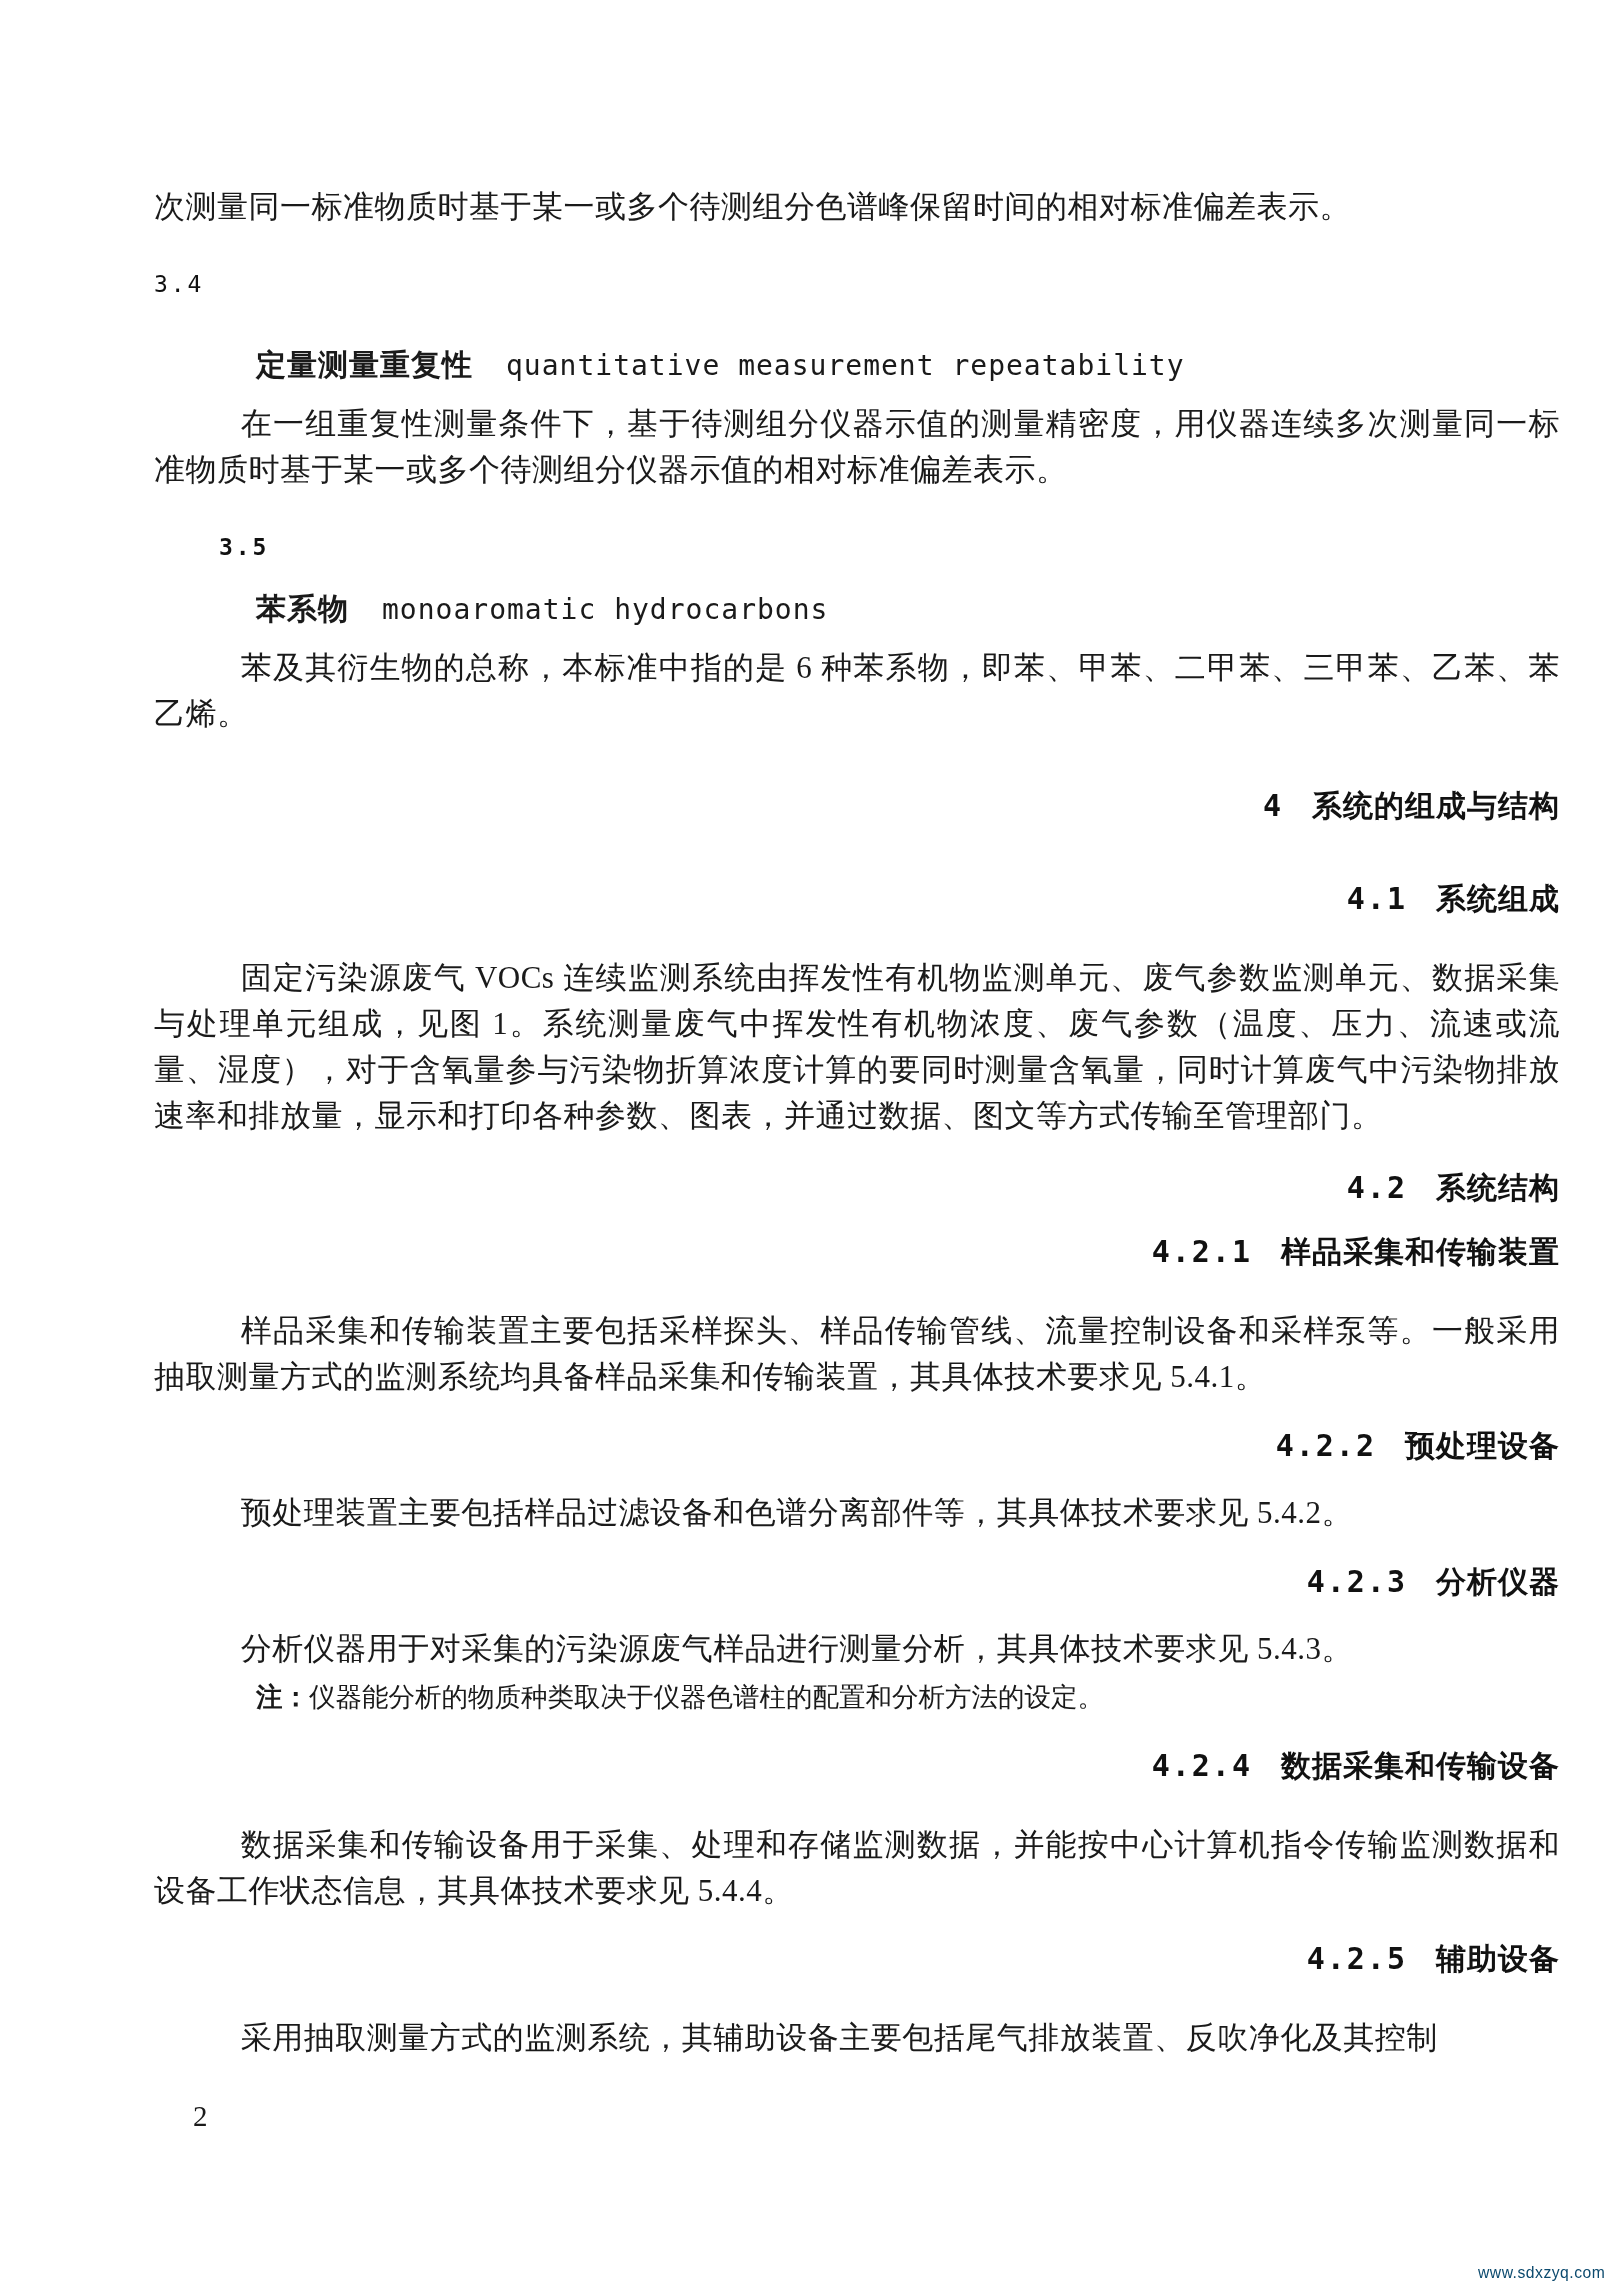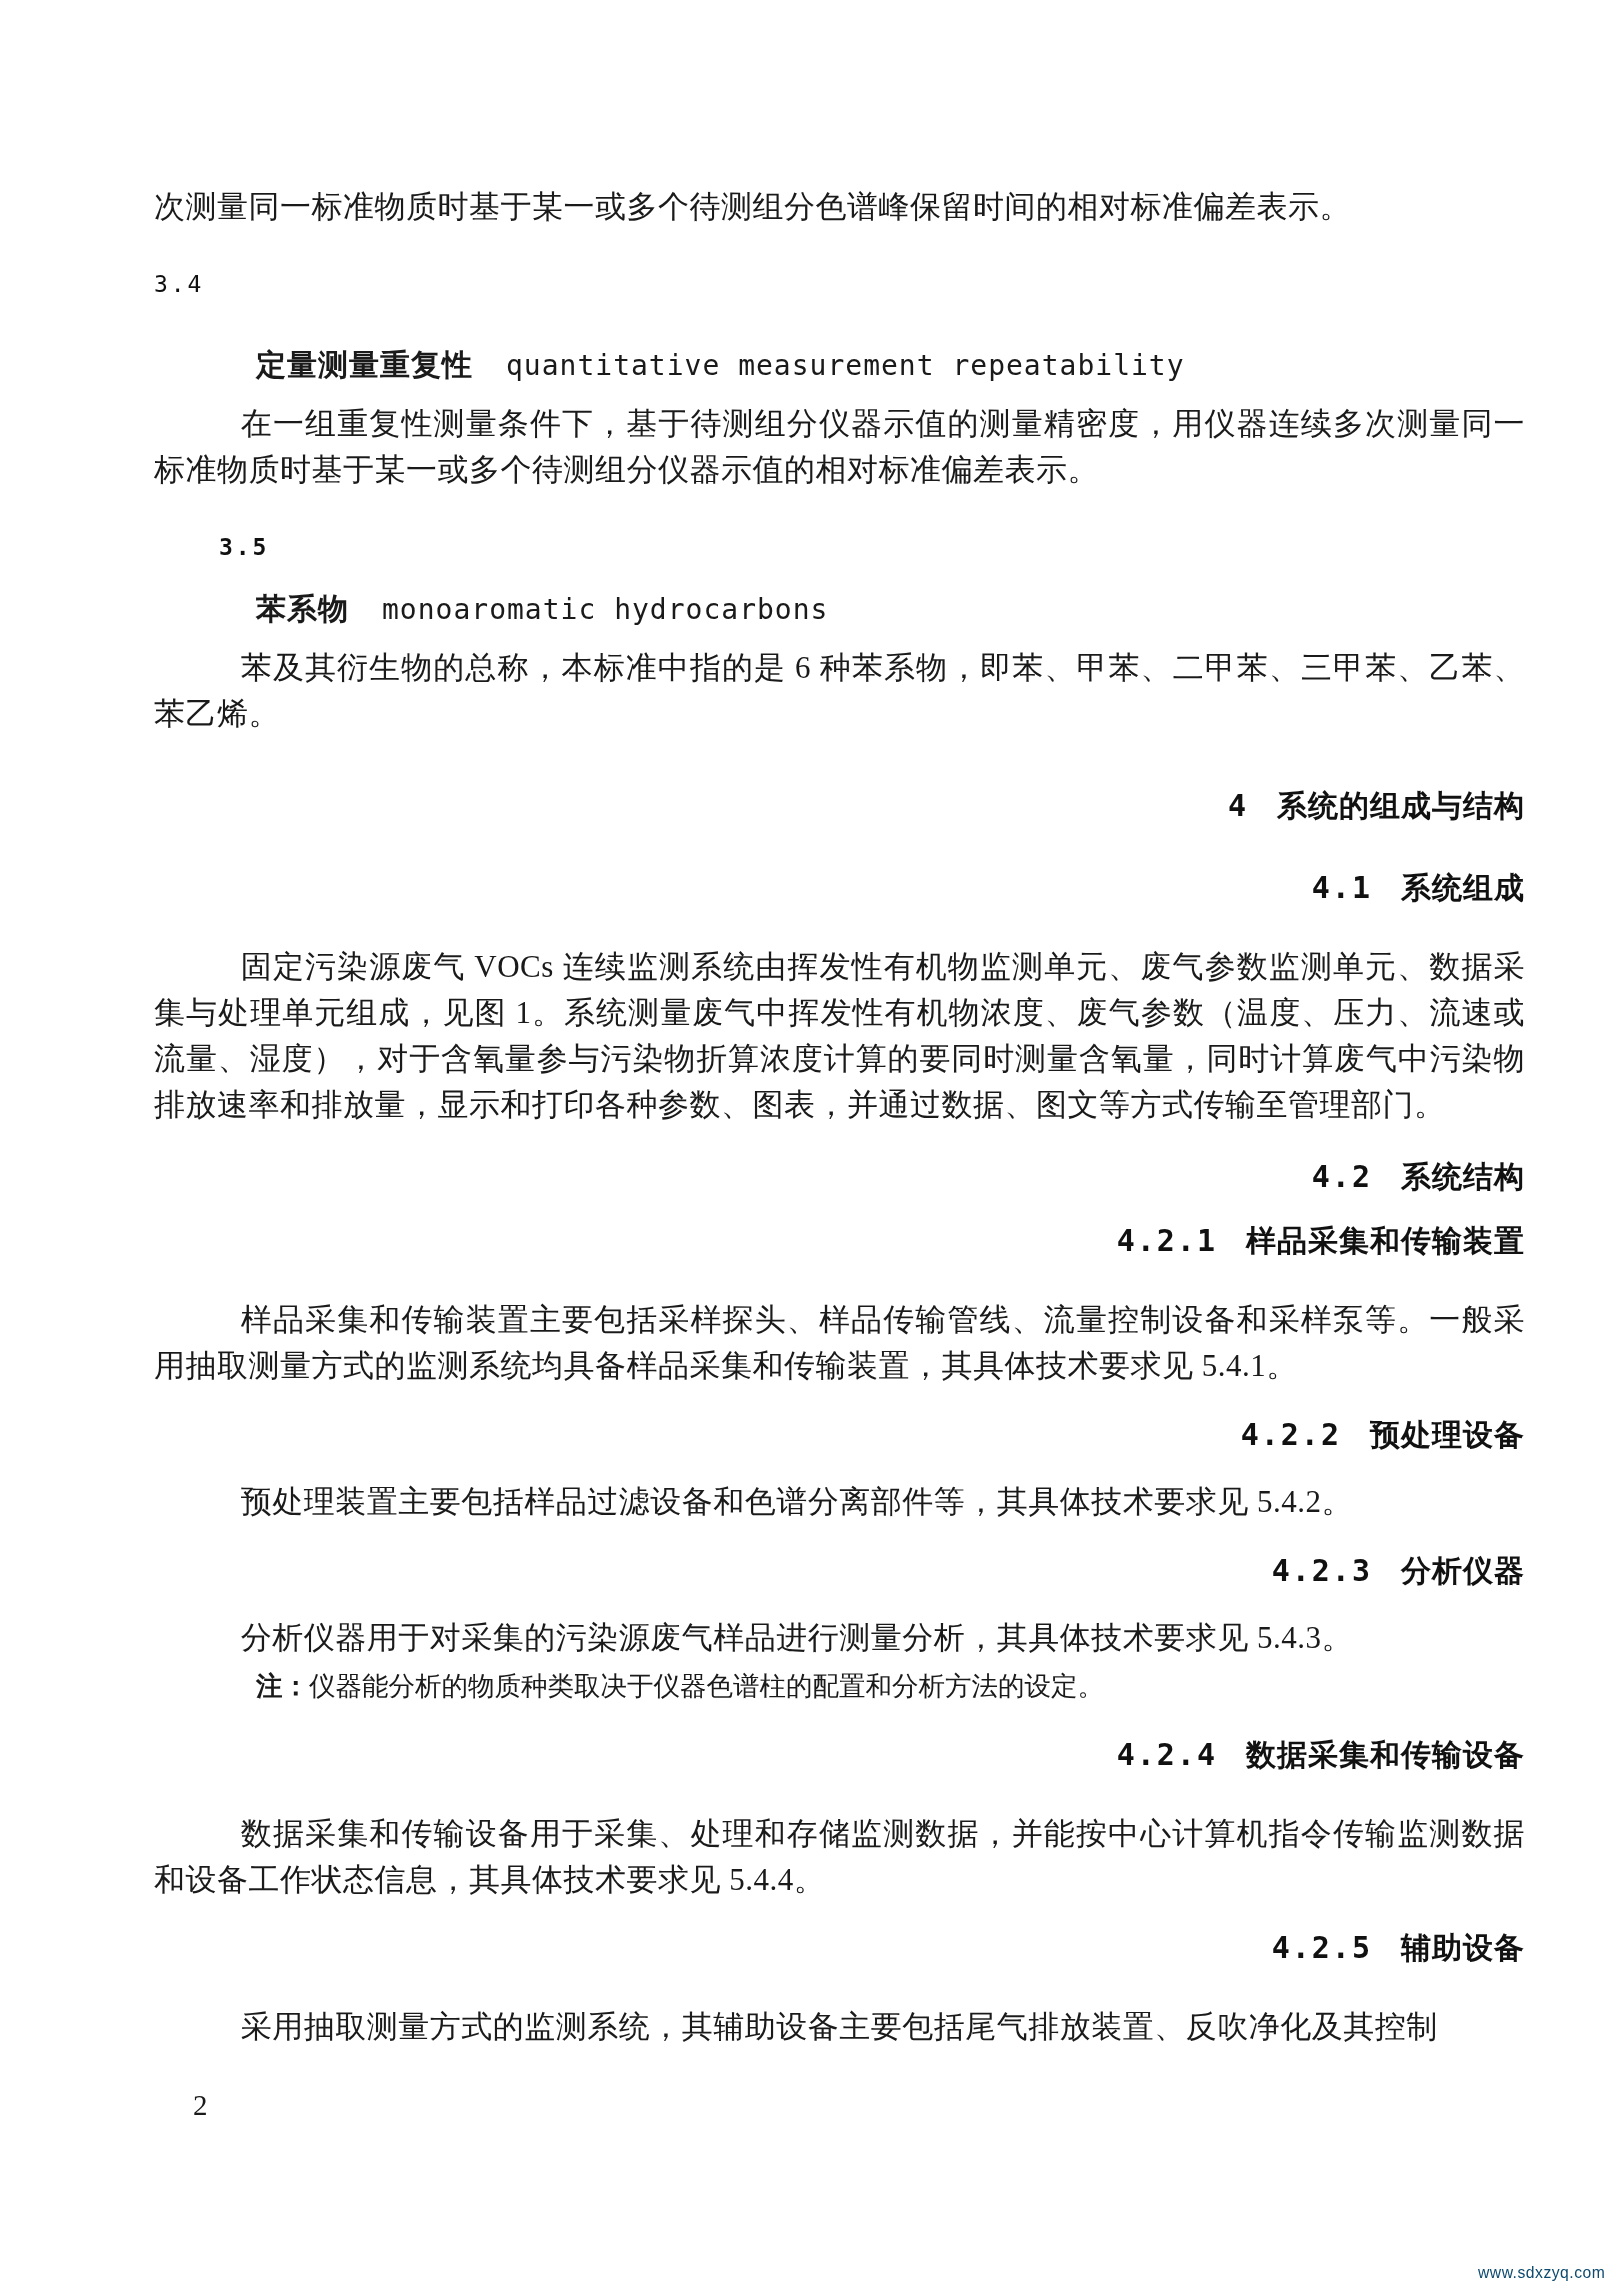--- a/index.html
+++ b/index.html
@@ -6,21 +6,21 @@
   .page{
     position:relative;
     width:1621px;height:2293px;
     margin:0 auto;
     background:#ffffff;
     overflow:hidden;
     font-family:"Liberation Serif","DejaVu Serif",serif;
     color:#1a1a1a;
   }
   .content{
-    padding:184px 96px 0 154px;
+    padding:184px 61px 0 154px;
   }
   
   .body{
     margin:0;
     font-size:31px;
     line-height:46px;
     text-align:justify;
     text-justify:inter-ideograph;
     letter-spacing:0.5px;
   }
@@ -84,21 +84,21 @@
   .note .note-label{
     font-family:"Liberation Sans","DejaVu Sans",sans-serif;
     font-weight:bold;
   }
   
   .mt-a{margin-top:35px;}   
   .mt-b{margin-top:41px;}   
   .mt-c{margin-top:7.8px;}    
   .mt-d{margin-top:29px;}   
   .mt-e{margin-top:49px;}   
-  .mt-f{margin-top:43px;}   
+  .mt-f{margin-top:54px;}   
   .mt-g{margin-top:25.5px;}   
   .mt-h{margin-top:37px;}   
   .mt-i{margin-top:5.9px;}    
   .mt-j{margin-top:21.6px;}
   
   .page-num{
     margin:39px 0 0 39px;
     font-size:29px;
     font-family:"Liberation Serif","DejaVu Serif",serif;
   }

